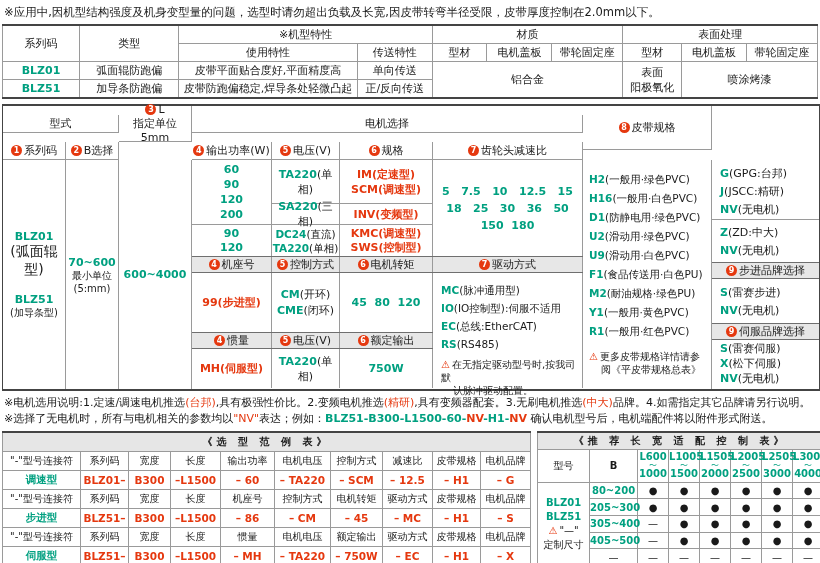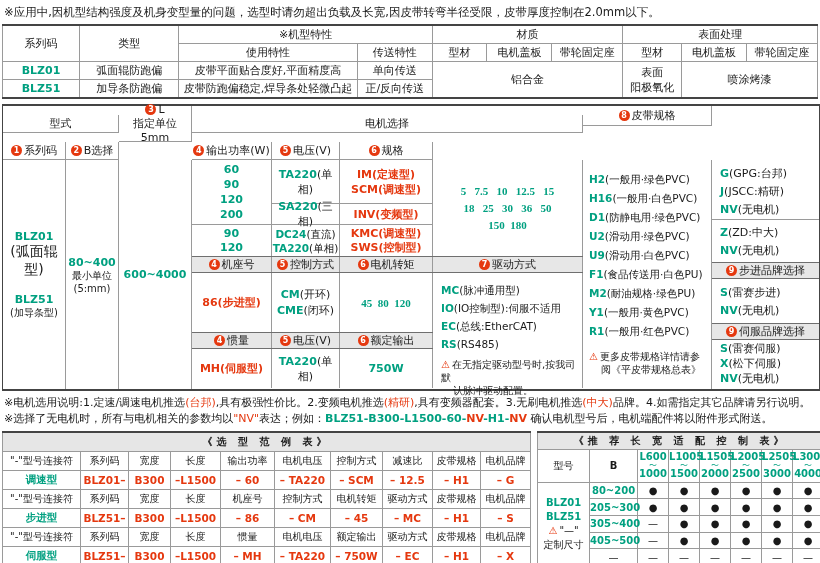--- a/index.html
+++ b/index.html
@@ -9,21 +9,21 @@
   .wrap{padding:3px 2px 0 2px;}
   .teal{color:#00a080;font-weight:bold;}
   .red{color:#e5380f;}
   .redb{color:#e5380f;font-weight:bold;}
   .blk{color:#1a1a1a;}
   .badge{display:inline-block;width:11px;height:11px;line-height:11px;border-radius:50%;
          background:#e5380f;color:#fff;font-size:8px;text-align:center;font-weight:bold;
          vertical-align:1px;margin-right:2px;}
   .warn{color:#e5380f;font-weight:bold;font-style:normal;margin-right:2px;font-size:10px;}
   .warn::before{content:"⚠";}
-  .pre{white-space:pre;font-family:Liberation Serif, serif;}
+  .pre{white-space:pre;}
   
   .topnote{font-size:11.5px;padding:2px 0 4px 2px;}
   table{border-collapse:collapse;}
   .t1{width:816px;border:1px solid #444;border-top:2px solid #444;border-bottom:2px solid #444;
       table-layout:fixed;}
   .t1 td{border:1px solid #9a9a9a;text-align:center;vertical-align:middle;
          font-size:11px;padding:1px 0;height:15px;}
   
   .mt{width:816px;border:1px solid #444;border-top:2px solid #444;border-bottom:2px solid #444;
       margin-top:5px;box-sizing:content-box;}
@@ -135,39 +135,42 @@
         <div class="row">
           <div class="hcell c h18 br bb" style="width:80px">
             <div><span class="badge">4</span><span>输出功率(W)</span></div>
           </div>
           <div class="hcell c h18 br bb" style="width:68px">
             <div><span class="badge">5</span><span>电压(V)</span></div>
           </div>
           <div class="hcell c h18 br bb" style="width:93px">
             <div><span class="badge">6</span><span>规格</span></div>
           </div>
-        </div>
-      </div>
-      <div class="hcell c br bb" style="width:129px;height:20px">
+          <div class="hcell c h18 br bb" style="width:150px">
+            <div><span class="badge">7</span><span>齿轮头减速比</span></div>
+          </div>
+        </div>
+      </div>
+      <div class="hcell c br bb" style="width:129px;height:44px">
         <div><span class="badge">8</span><span>皮带规格</span></div>
       </div>
     </div>
 
     <div class="row" style="height:229px">
 
       <div class="c br" style="width:63px">
         <div class="teal">BLZ01</div>
         <div style="font-size:14px">(弧面辊型)</div>
         <div style="height:14px"></div>
         <div class="teal">BLZ51</div>
         <div style="font-size:10px">(加导条型)</div>
       </div>
 
       <div class="c br" style="width:53px">
-        <div class="teal">80~400</div>
+        <div class="teal">70~600</div>
         <div style="font-size:10px">最小单位</div>
         <div style="font-size:10px">(5:mm)</div>
       </div>
 
       <div class="c br teal" style="width:73px">600~4000</div>
 
       <div style="width:391px">
 
         <div class="row" style="height:96px">
           <div style="width:241px">
@@ -227,21 +230,21 @@
               <div><span class="badge">6</span><span>电机转矩</span></div>
             </div>
           <div class="c br" style="width:150px">
               <div><span class="badge">7</span><span>驱动方式</span></div>
             </div>
         </div>
 
         <div class="row" style="height:115px">
           <div style="width:241px">
             <div class="row" style="height:59px">
-              <div class="c br redb" style="width:80px">86(步进型)</div>
+              <div class="c br redb" style="width:80px">99(步进型)</div>
               <div class="c br" style="width:68px;line-height:16px">
                 <div><span class="teal">CM</span><span>(开环)</span></div>
                 <div><span class="teal">CME</span><span>(闭环)</span></div>
               </div>
               <div class="c br teal pre" style="width:93px">45  80  120</div>
             </div>
             <div class="row gray" style="height:17px">
               <div class="c br" style="width:80px">
                   <div><span class="badge">4</span><span>惯量</span></div>
                 </div>

